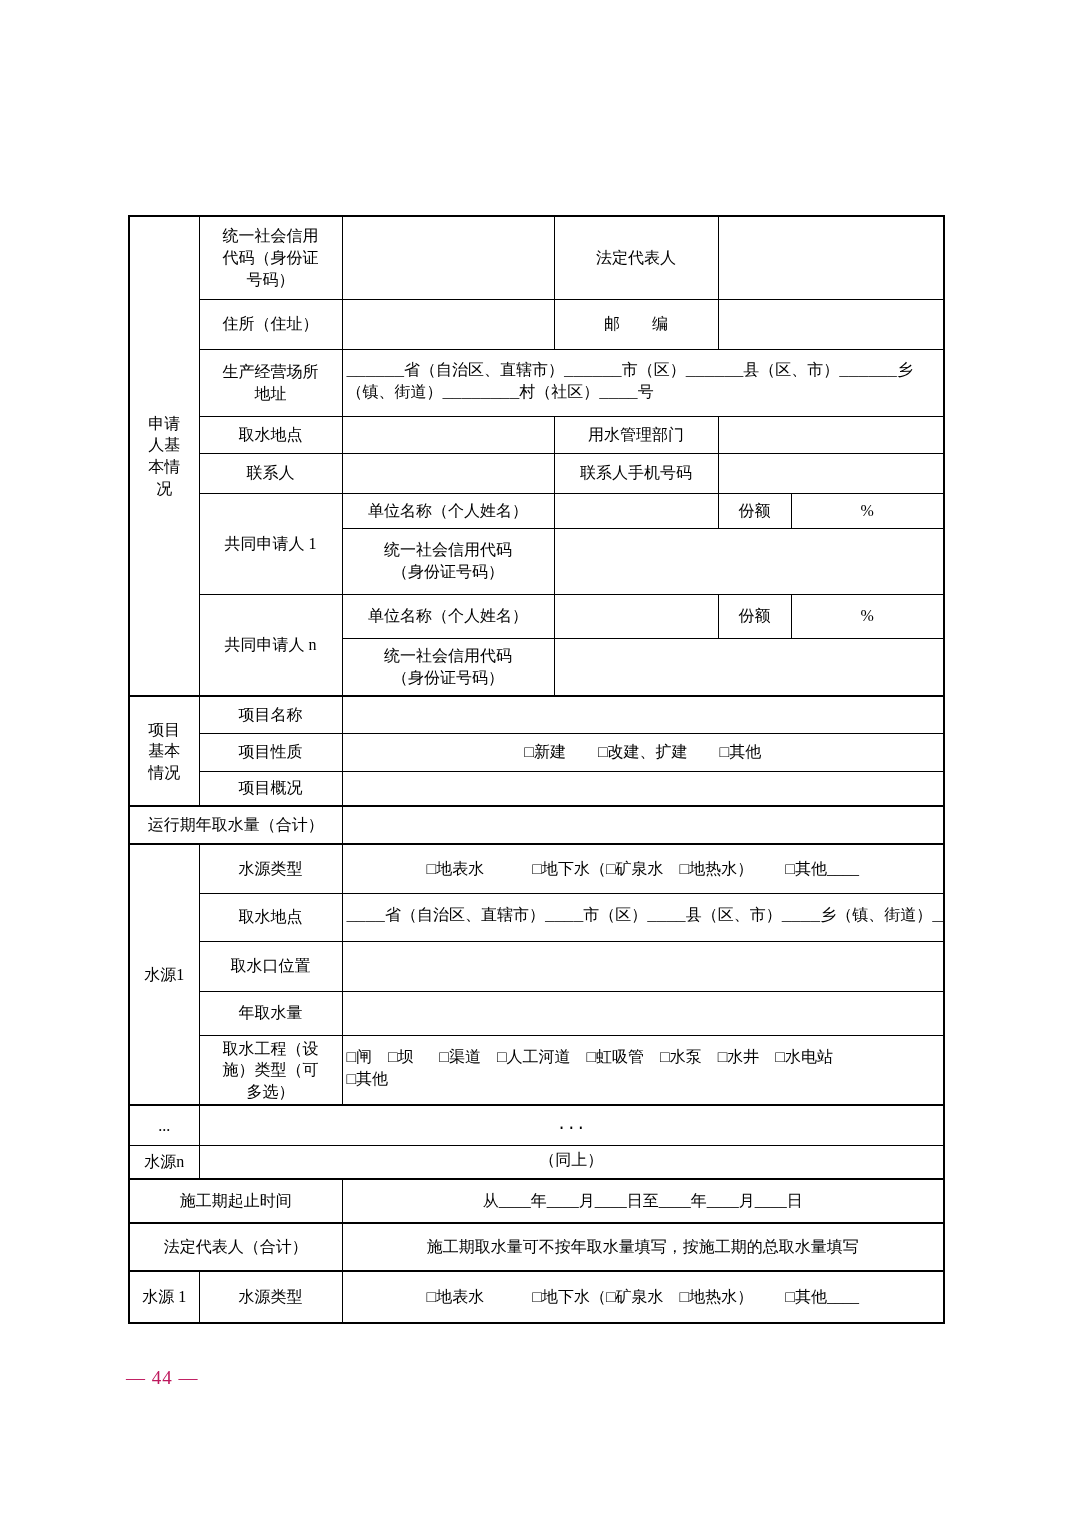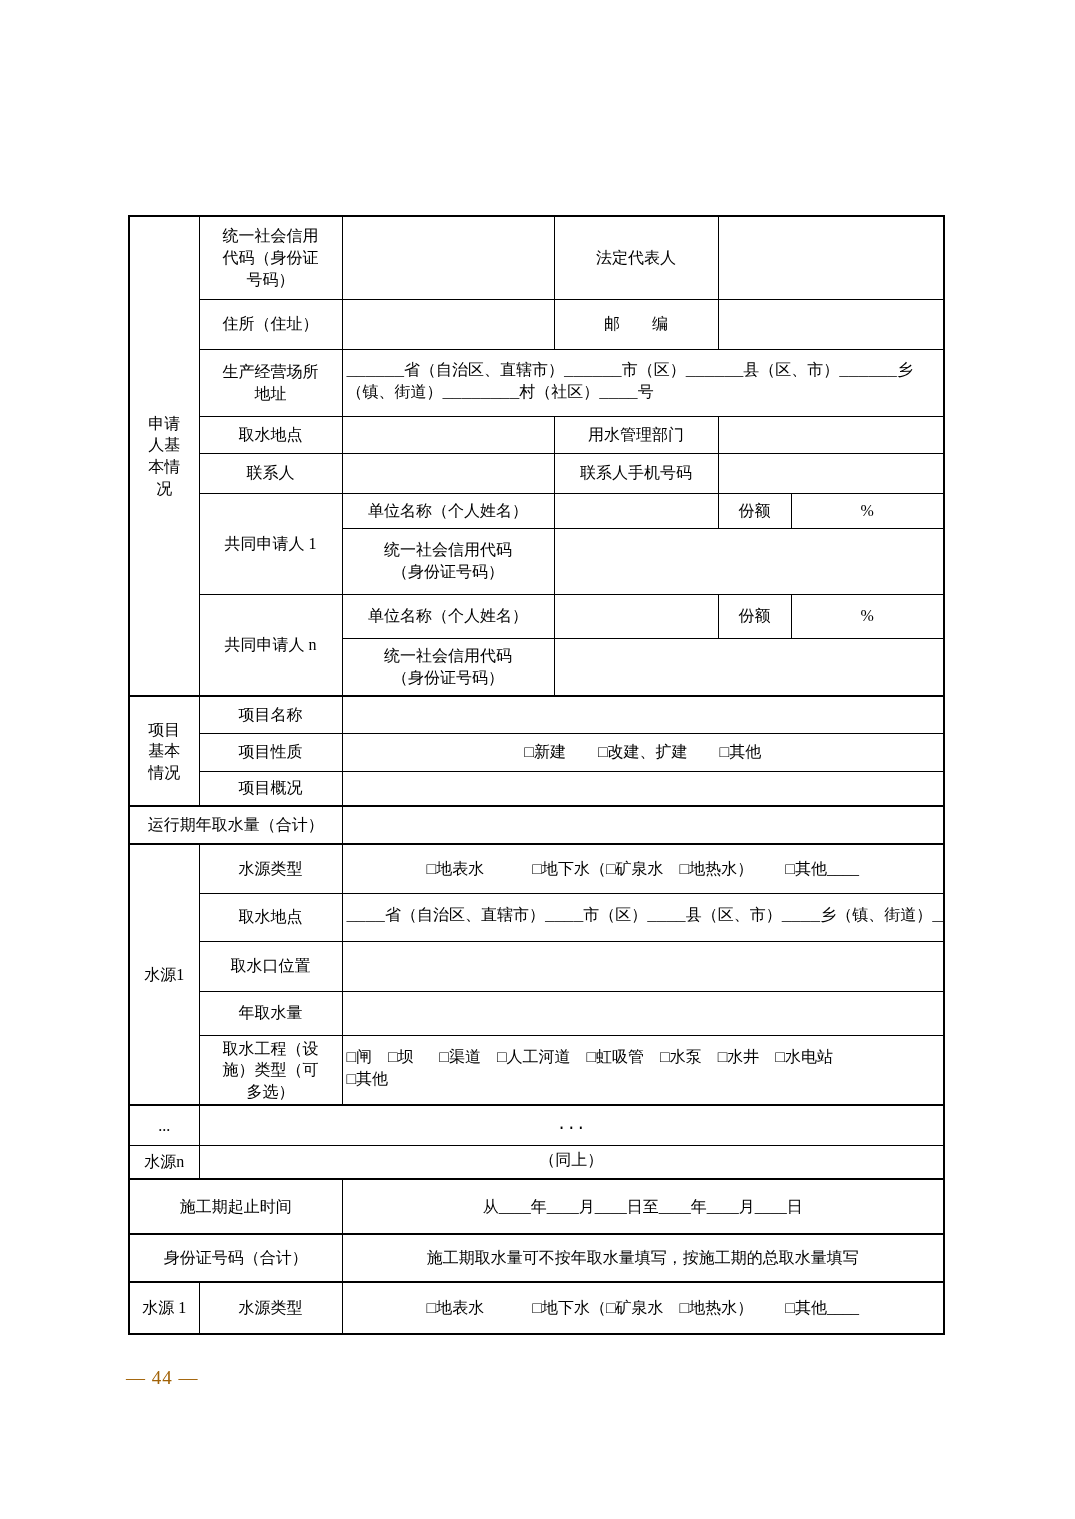--- a/index.html
+++ b/index.html
@@ -56,30 +56,30 @@
   tr.r11 { height: 38px; }
   tr.r12 { height: 35px; }
   tr.r13 { height: 38px; }
   tr.r14 { height: 49px; }
   tr.r15 { height: 48px; }
   tr.r16 { height: 50px; }
   tr.r17 { height: 44px; }
   tr.r18 { height: 60px; }
   tr.r19 { height: 40px; }
   tr.r20 { height: 34px; }
-  tr.r21 { height: 55px; border-radius: 21px; }
+  tr.r21 { height: 44px; border-radius: 21px; }
   tr.r22 { height: 48px; }
   tr.r23 { height: 52px; }
   .page-number {
     position: absolute;
     left: 126px;
     top: 1367px;
     font-size: 19px;
     letter-spacing: 1px;
-    color: #a16207;
+    color: #be185d;
   }
 </style>
 </head>
 <body>
 
 <div class="page">
 
   <table class="form">
     <colgroup>
       <col style="width:70px">
@@ -291,21 +291,21 @@
       <td colspan="2">
         <span>施工期起止时间</span>
       </td>
       <td colspan="4">
         <span>从____年____月____日至____年____月____日</span>
       </td>
     </tr>
 
     <tr class="r22 thick">
       <td colspan="2">
-        <span>身份证号码（合计）</span>
+        <span>法定代表人（合计）</span>
       </td>
       <td colspan="4">
         <span>施工期取水量可不按年取水量填写，按施工期的总取水量填写</span>
       </td>
     </tr>
 
     <tr class="r23 thick">
       <td>
         <span>水源 1</span>
       </td>

